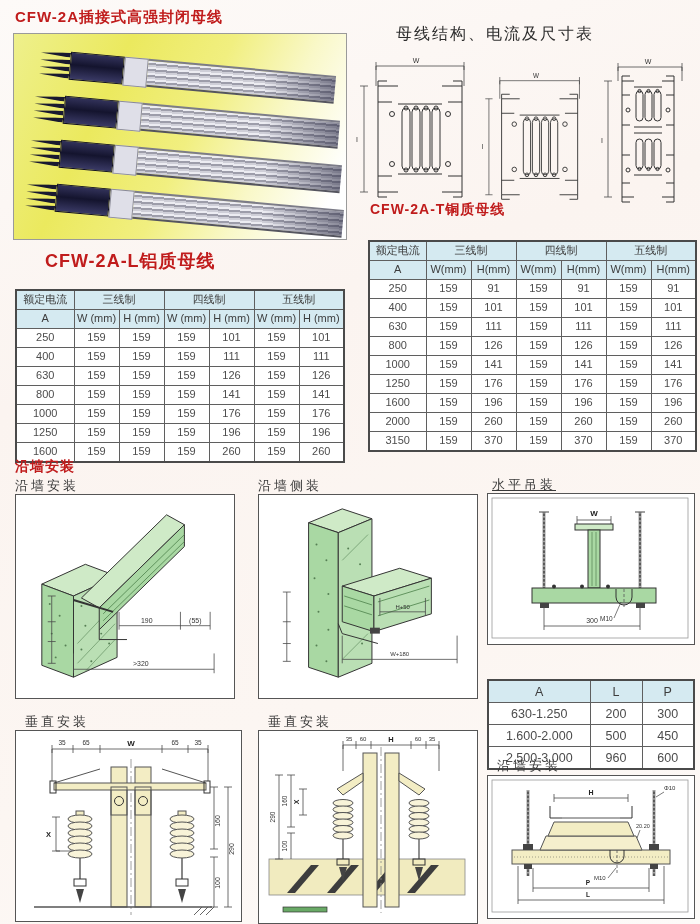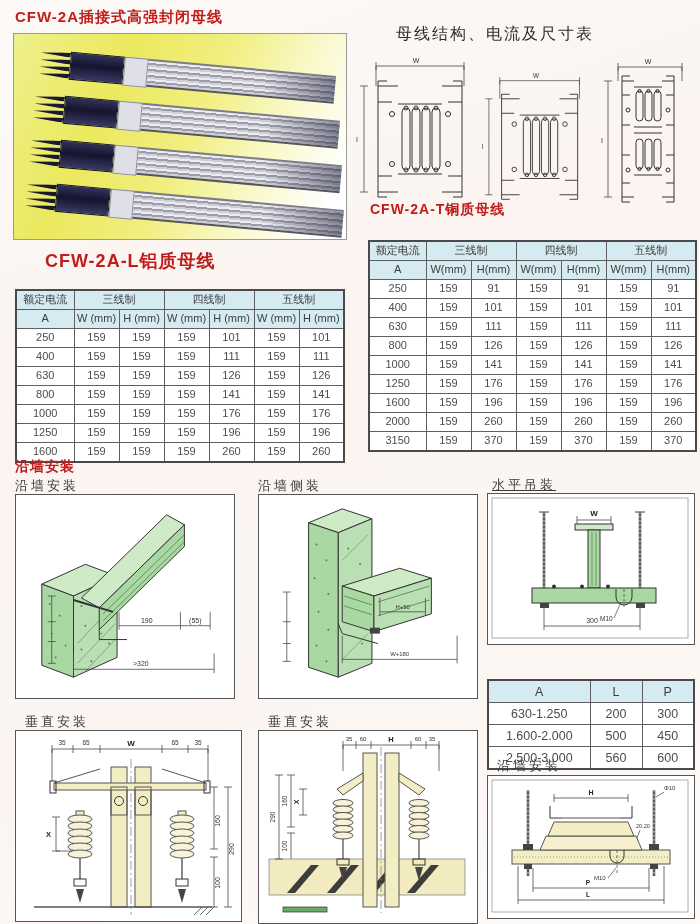--- a/index.html
+++ b/index.html
@@ -590,21 +590,21 @@
           <td>200</td>
           <td>300</td>
         </tr>
         <tr>
           <td>1.600-2.000</td>
           <td>500</td>
           <td>450</td>
         </tr>
         <tr>
           <td>2.500-3.000</td>
-          <td>560</td>
+          <td>960</td>
           <td>600</td>
         </tr>
       </tbody>
   </table>
 
   <div class="abs panel-label" style="left:25px;top:713px;">垂直安装</div>
   <div class="panel" style="left:15px;top:730px;width:225px;height:190px;">
     <svg width="223" height="188" viewBox="0 0 223 188">
       <g class="dl">
         <line x1="36" y1="18" x2="192" y2="18"></line>

